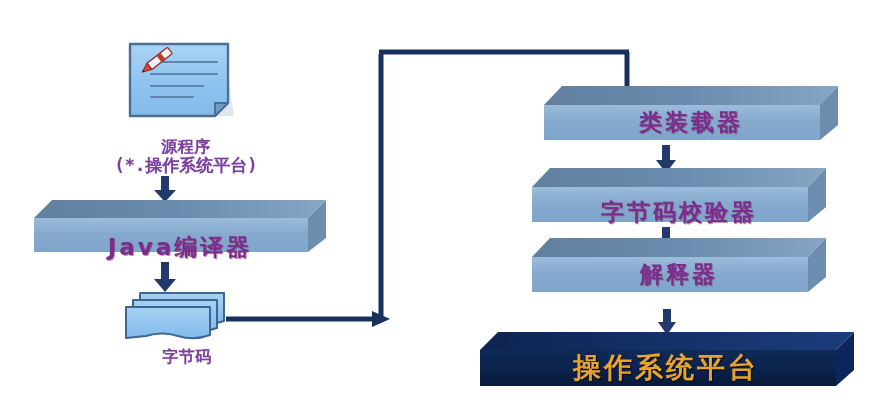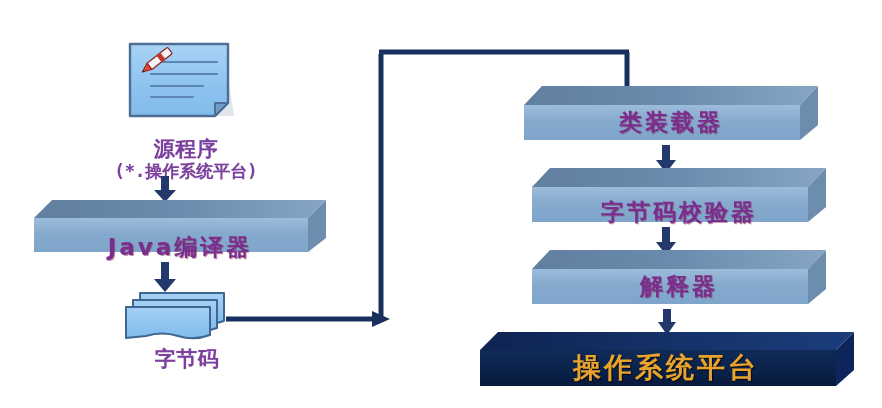--- a/index.html
+++ b/index.html
@@ -24,21 +24,21 @@
   
   .caption {
     text-align: center;
     color: #7b3f9d;
     font-family: "DejaVu Sans", sans-serif;
     font-weight: bold;
     line-height: 1.12;
     text-shadow: 0 0 1px rgba(123,63,157,0.35);
     white-space: nowrap;
   }
-  .caption .line1 { font-size: 21px; letter-spacing: 0.5px; }
+  .caption .line1 { font-size: 16px; letter-spacing: 0.5px; }
   .caption .line2 {
     font-size: 17px;
     font-family: "DejaVu Sans Mono", monospace;
     letter-spacing: 0px;
   }
 
   
   .slab { position: absolute; }
   .slab .top {
     position: absolute;
@@ -176,21 +176,21 @@
 
       <path d="M159,273 V8" stroke="#18305e" stroke-width="5" fill="none"></path>
 
       <path d="M157,6 H407" stroke="#18305e" stroke-width="5" fill="none"></path>
 
       <path d="M405,6 V46" stroke="#18305e" stroke-width="5" fill="none"></path>
       <polygon points="396,44 414,44 405,62" fill="#18305e"></polygon>
     </svg>
   </div>
 
-  <div class="slab" style="left:520px; top:84px; width:302px; height:62px;">
+  <div class="slab" style="left:540px; top:84px; width:302px; height:62px;">
     <svg class="top" viewBox="0 0 302 62" preserveAspectRatio="none">
       <path d="M22,2 H298 L280,21 H4 Z" fill="url(#slabTopA)"></path>
       <path d="M298,2 L280,21 V56 L298,41 Z" fill="#6d8dae"></path>
       <path d="M4,21 H280 V56 H4 Z" fill="url(#slabFaceA)"></path>
     </svg>
     <div class="face" style="top:21px; height:35px;">
       <span class="slab-label" style="font-size:23px;">类装载器</span>
     </div>
   </div>
 
@@ -210,21 +210,21 @@
       <span class="slab-label" style="font-size:23px;">字节码校验器</span>
     </div>
   </div>
 
   <div class="abs" style="left:653px; top:227px; width:26px; height:28px;">
     <svg width="26" height="28" viewBox="0 0 26 28">
       <path d="M9,0 H17 V15 H23 L13,28 L3,15 H9 Z" fill="#23386b"></path>
     </svg>
   </div>
 
-  <div class="slab" style="left:528px; top:248px; width:302px; height:62px;">
+  <div class="slab" style="left:528px; top:236px; width:302px; height:62px;">
     <svg class="top" viewBox="0 0 302 62" preserveAspectRatio="none">
       <path d="M22,2 H298 L280,21 H4 Z" fill="url(#slabTopA)"></path>
       <path d="M298,2 L280,21 V56 L298,41 Z" fill="#6d8dae"></path>
       <path d="M4,21 H280 V56 H4 Z" fill="url(#slabFaceA)"></path>
     </svg>
     <div class="face" style="top:21px; height:35px;">
       <span class="slab-label" style="font-size:23px;">解释器</span>
     </div>
   </div>
 

